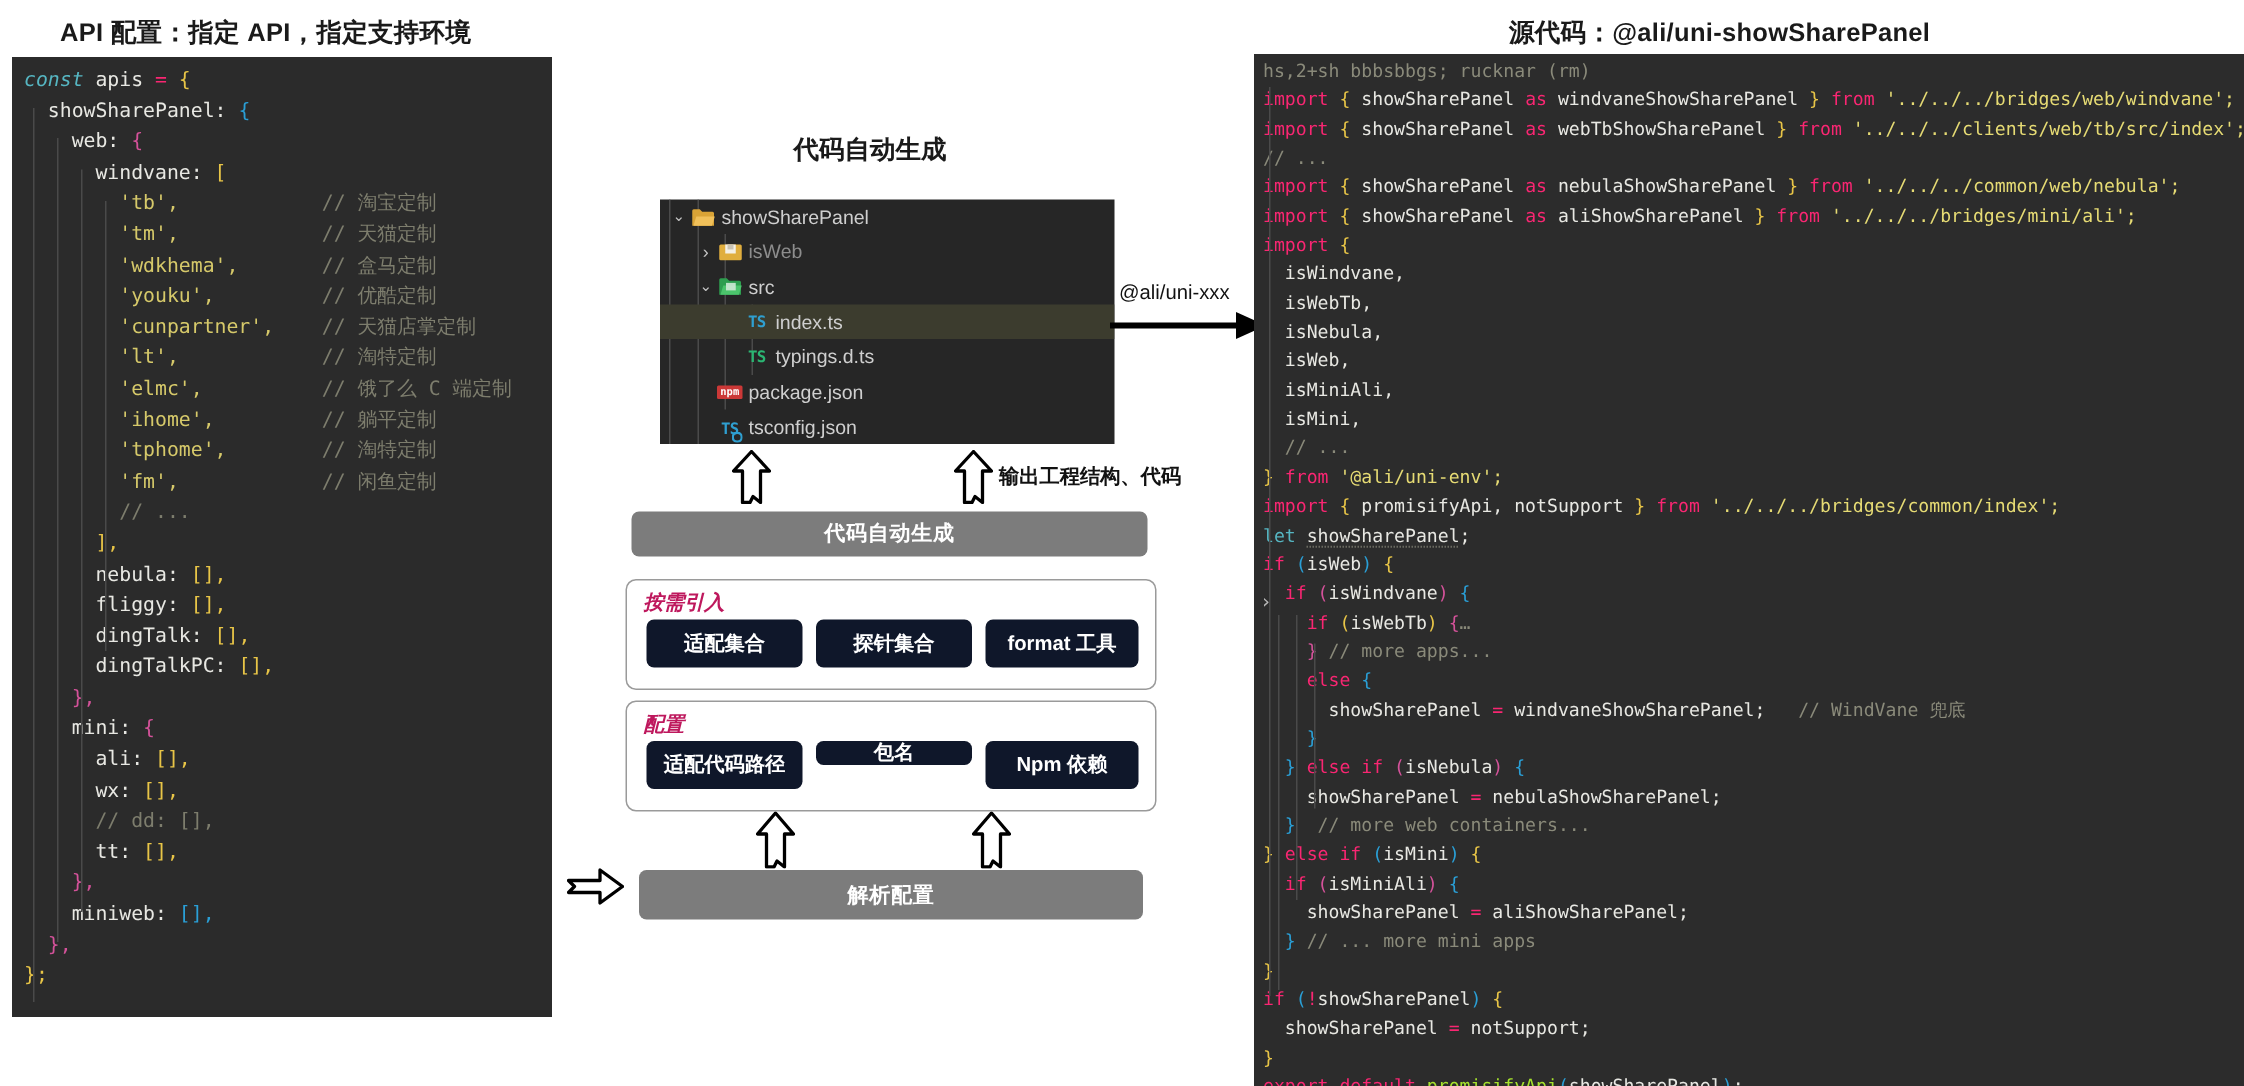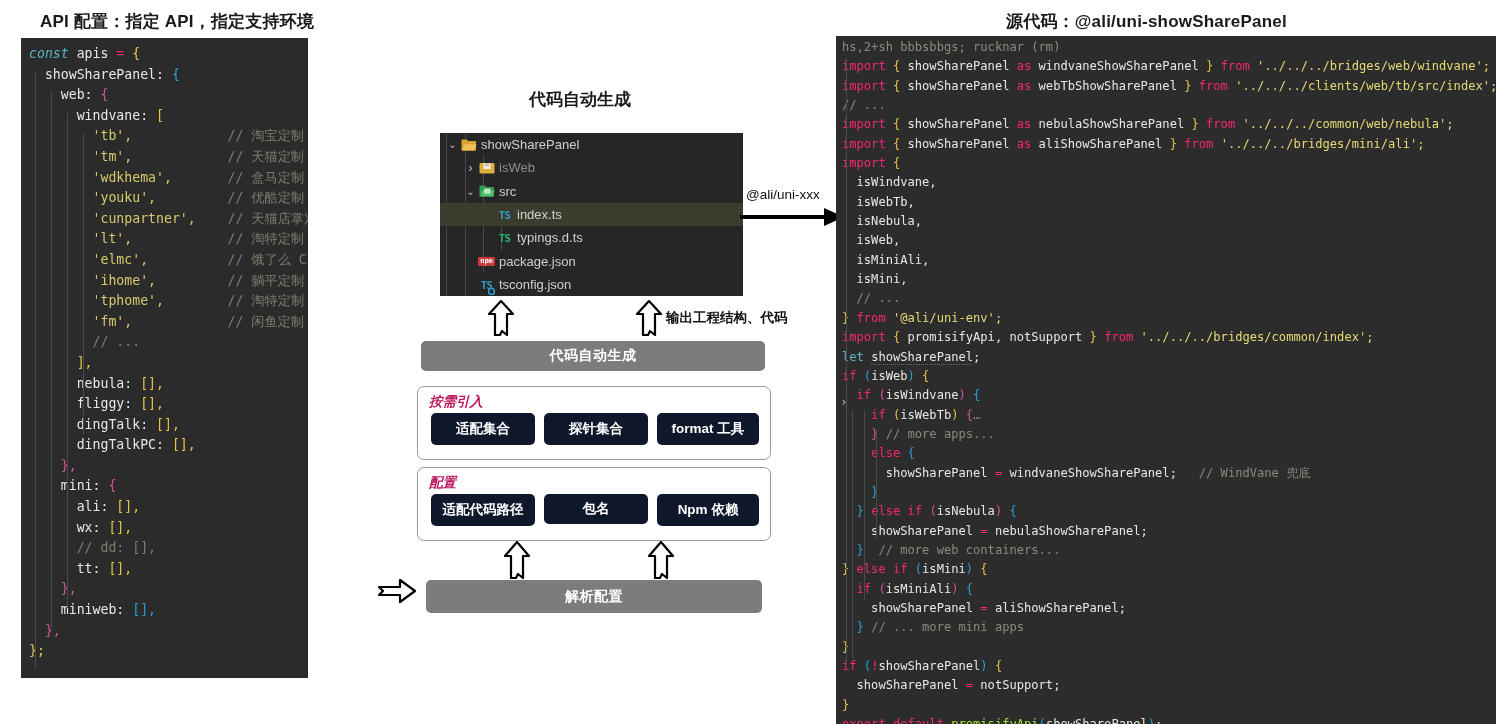--- a/index.html
+++ b/index.html
@@ -22,21 +22,21 @@
   
   .code-panel{
     background:#2c2c2c;
     font-family:"DejaVu Sans Mono","Liberation Mono",monospace;
     overflow:hidden;
     box-sizing:border-box;
   }
   .code-line{white-space:pre;}
 
   #left-code{
-    left:21px;top:38px;width:287px;height:640px;
+    left:8px;top:38px;width:360px;height:640px;
     background:#2b2b2b;
     font-size:13.2px;line-height:20.6px;
     padding:6px 13px 0 0;
   }
   #left-code .code-line{padding-left:8px;}
 
   #right-code{
     left:836px;top:36px;width:660px;height:688px;
     background:#2c2c2c;
     font-size:12.1px;line-height:19.35px;
@@ -256,21 +256,21 @@
 <div class="abs gbox" style="left:417px;top:386px;width:354px;height:74px;">
   <div class="gbox-title">按需引入</div>
   <div class="pill" style="left:13px;top:26px;width:104px;height:32px;">适配集合</div>
   <div class="pill" style="left:126px;top:26px;width:104px;height:32px;">探针集合</div>
   <div class="pill" style="left:239px;top:26px;width:102px;height:32px;">format 工具</div>
 </div>
 
 <div class="abs gbox" style="left:417px;top:467px;width:354px;height:74px;">
   <div class="gbox-title">配置</div>
   <div class="pill" style="left:13px;top:26px;width:104px;height:32px;">适配代码路径</div>
-  <div class="pill" style="left:126px;top:26px;width:104px;height:30px;text-align:right;">包名</div>
+  <div class="pill" style="left:126px;top:26px;width:104px;height:16px;text-align:right;">包名</div>
   <div class="pill" style="left:239px;top:26px;width:102px;height:32px;">Npm 依赖</div>
 </div>
 
 <svg class="abs" style="left:504px;top:541px;width:26px;height:38px;" viewBox="0 0 26 38">
   <polygon points="13,1 25,15 19,15 19,37 14,33 12,37 7,37 7,15 1,15" fill="#fff" stroke="#000" stroke-width="2.2" stroke-linejoin="round"></polygon>
 </svg>
 <svg class="abs" style="left:648px;top:541px;width:26px;height:38px;" viewBox="0 0 26 38">
   <polygon points="13,1 25,15 19,15 19,37 14,33 12,37 7,37 7,15 1,15" fill="#fff" stroke="#000" stroke-width="2.2" stroke-linejoin="round"></polygon>
 </svg>
 

